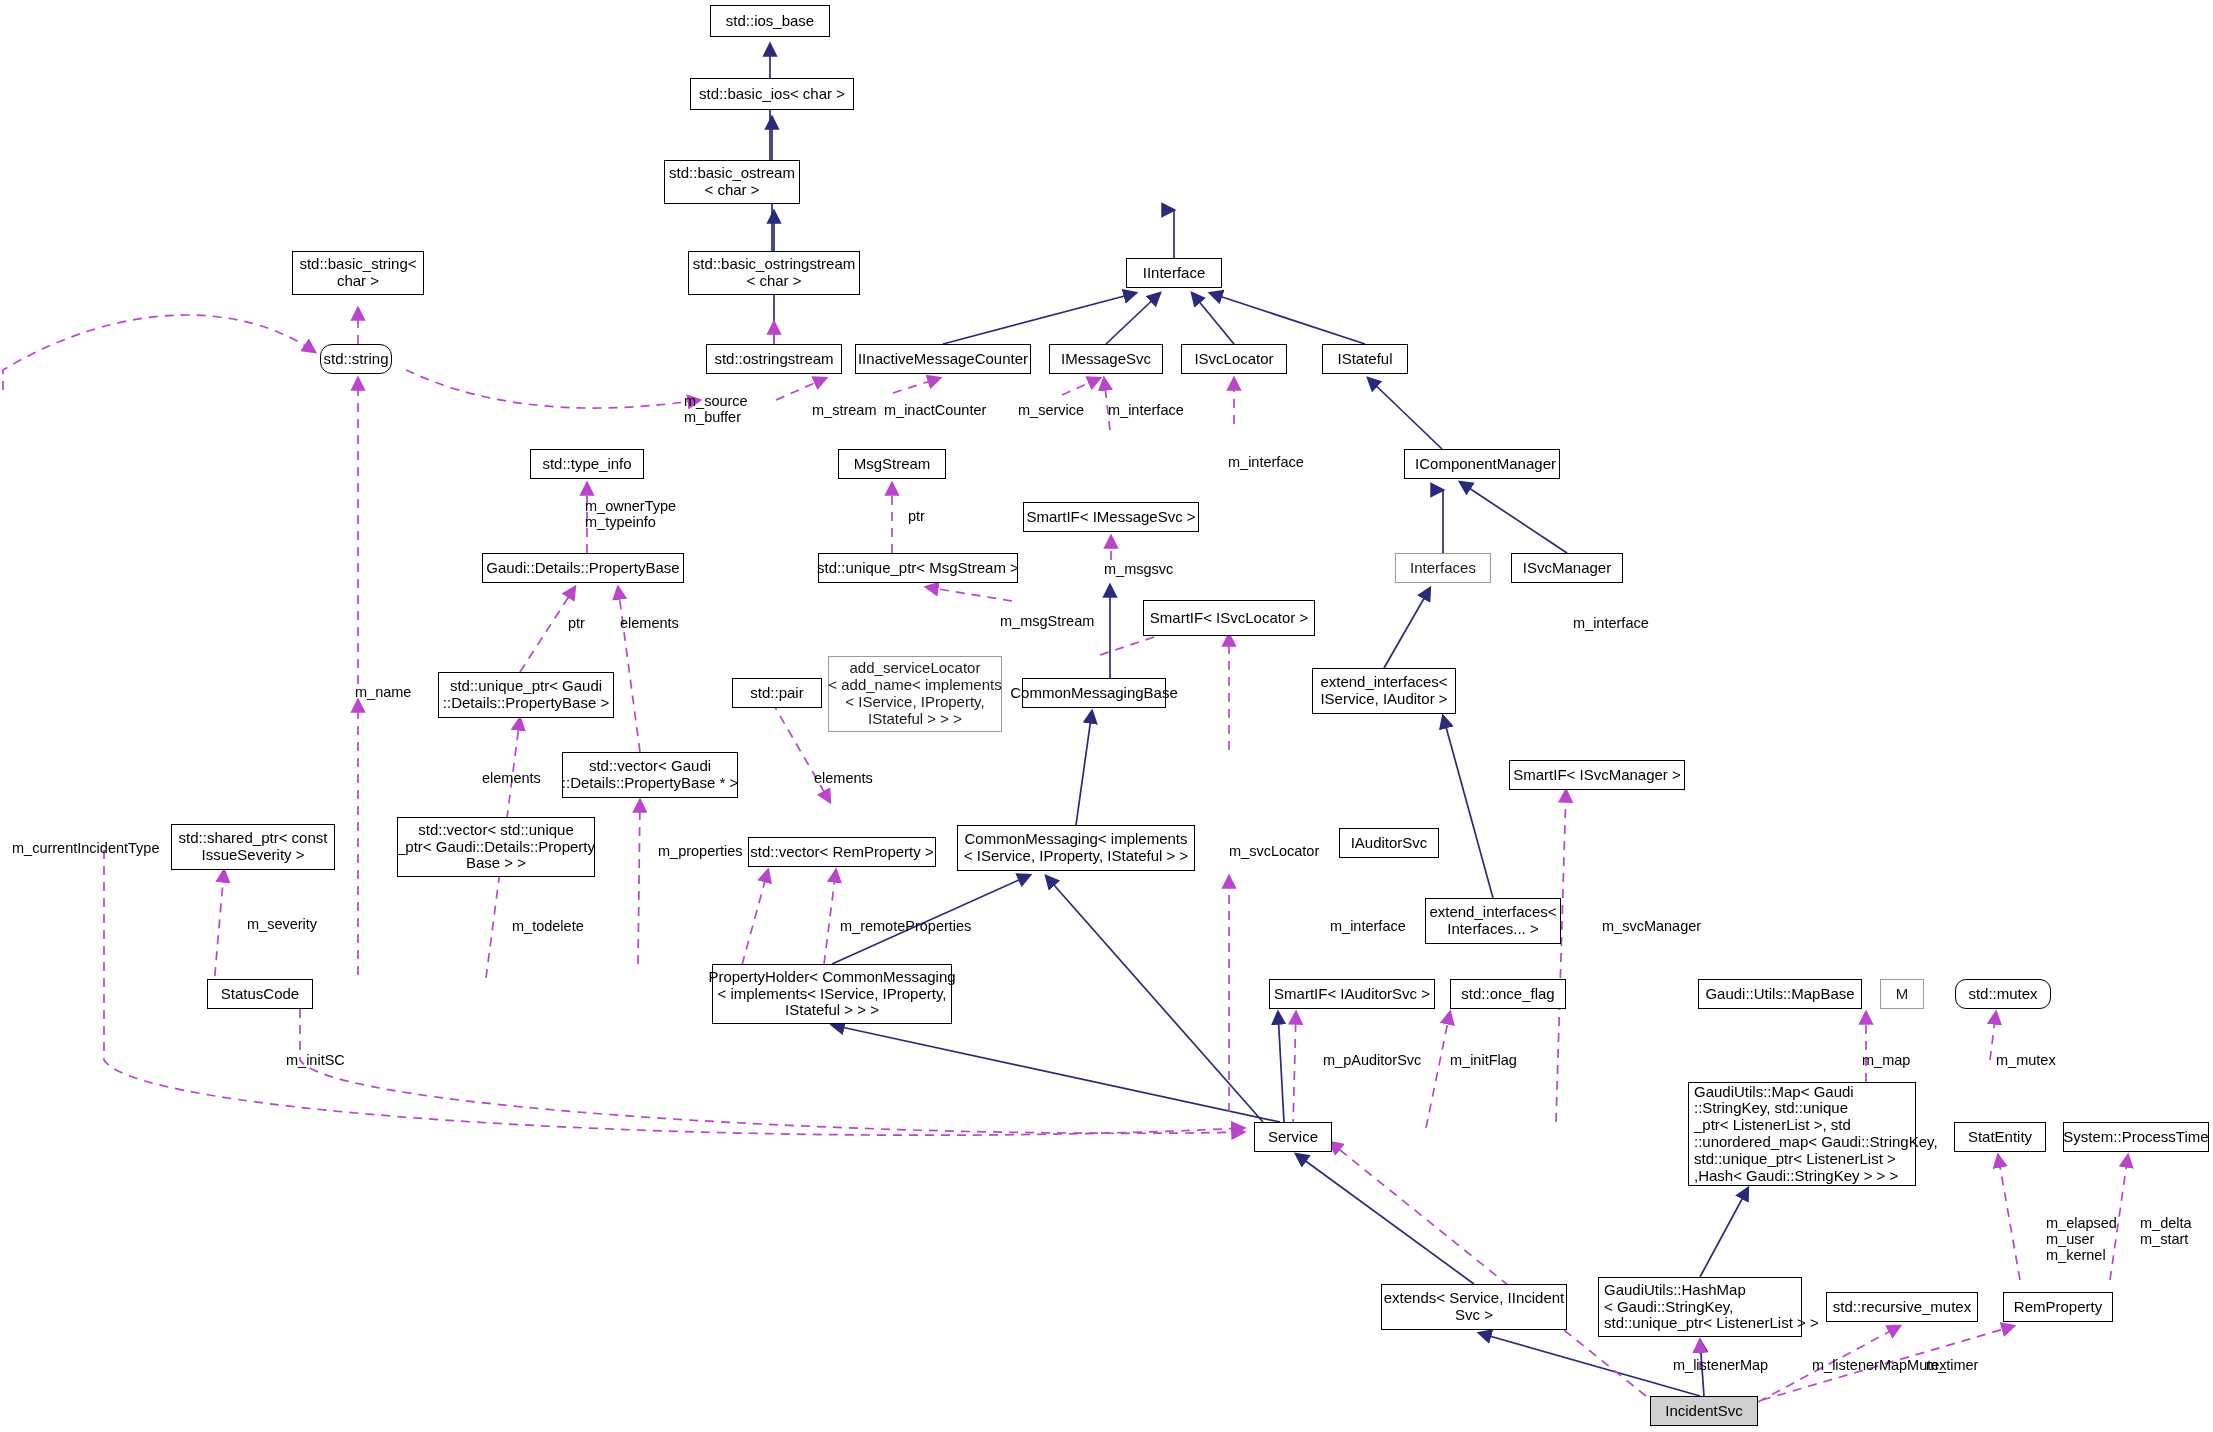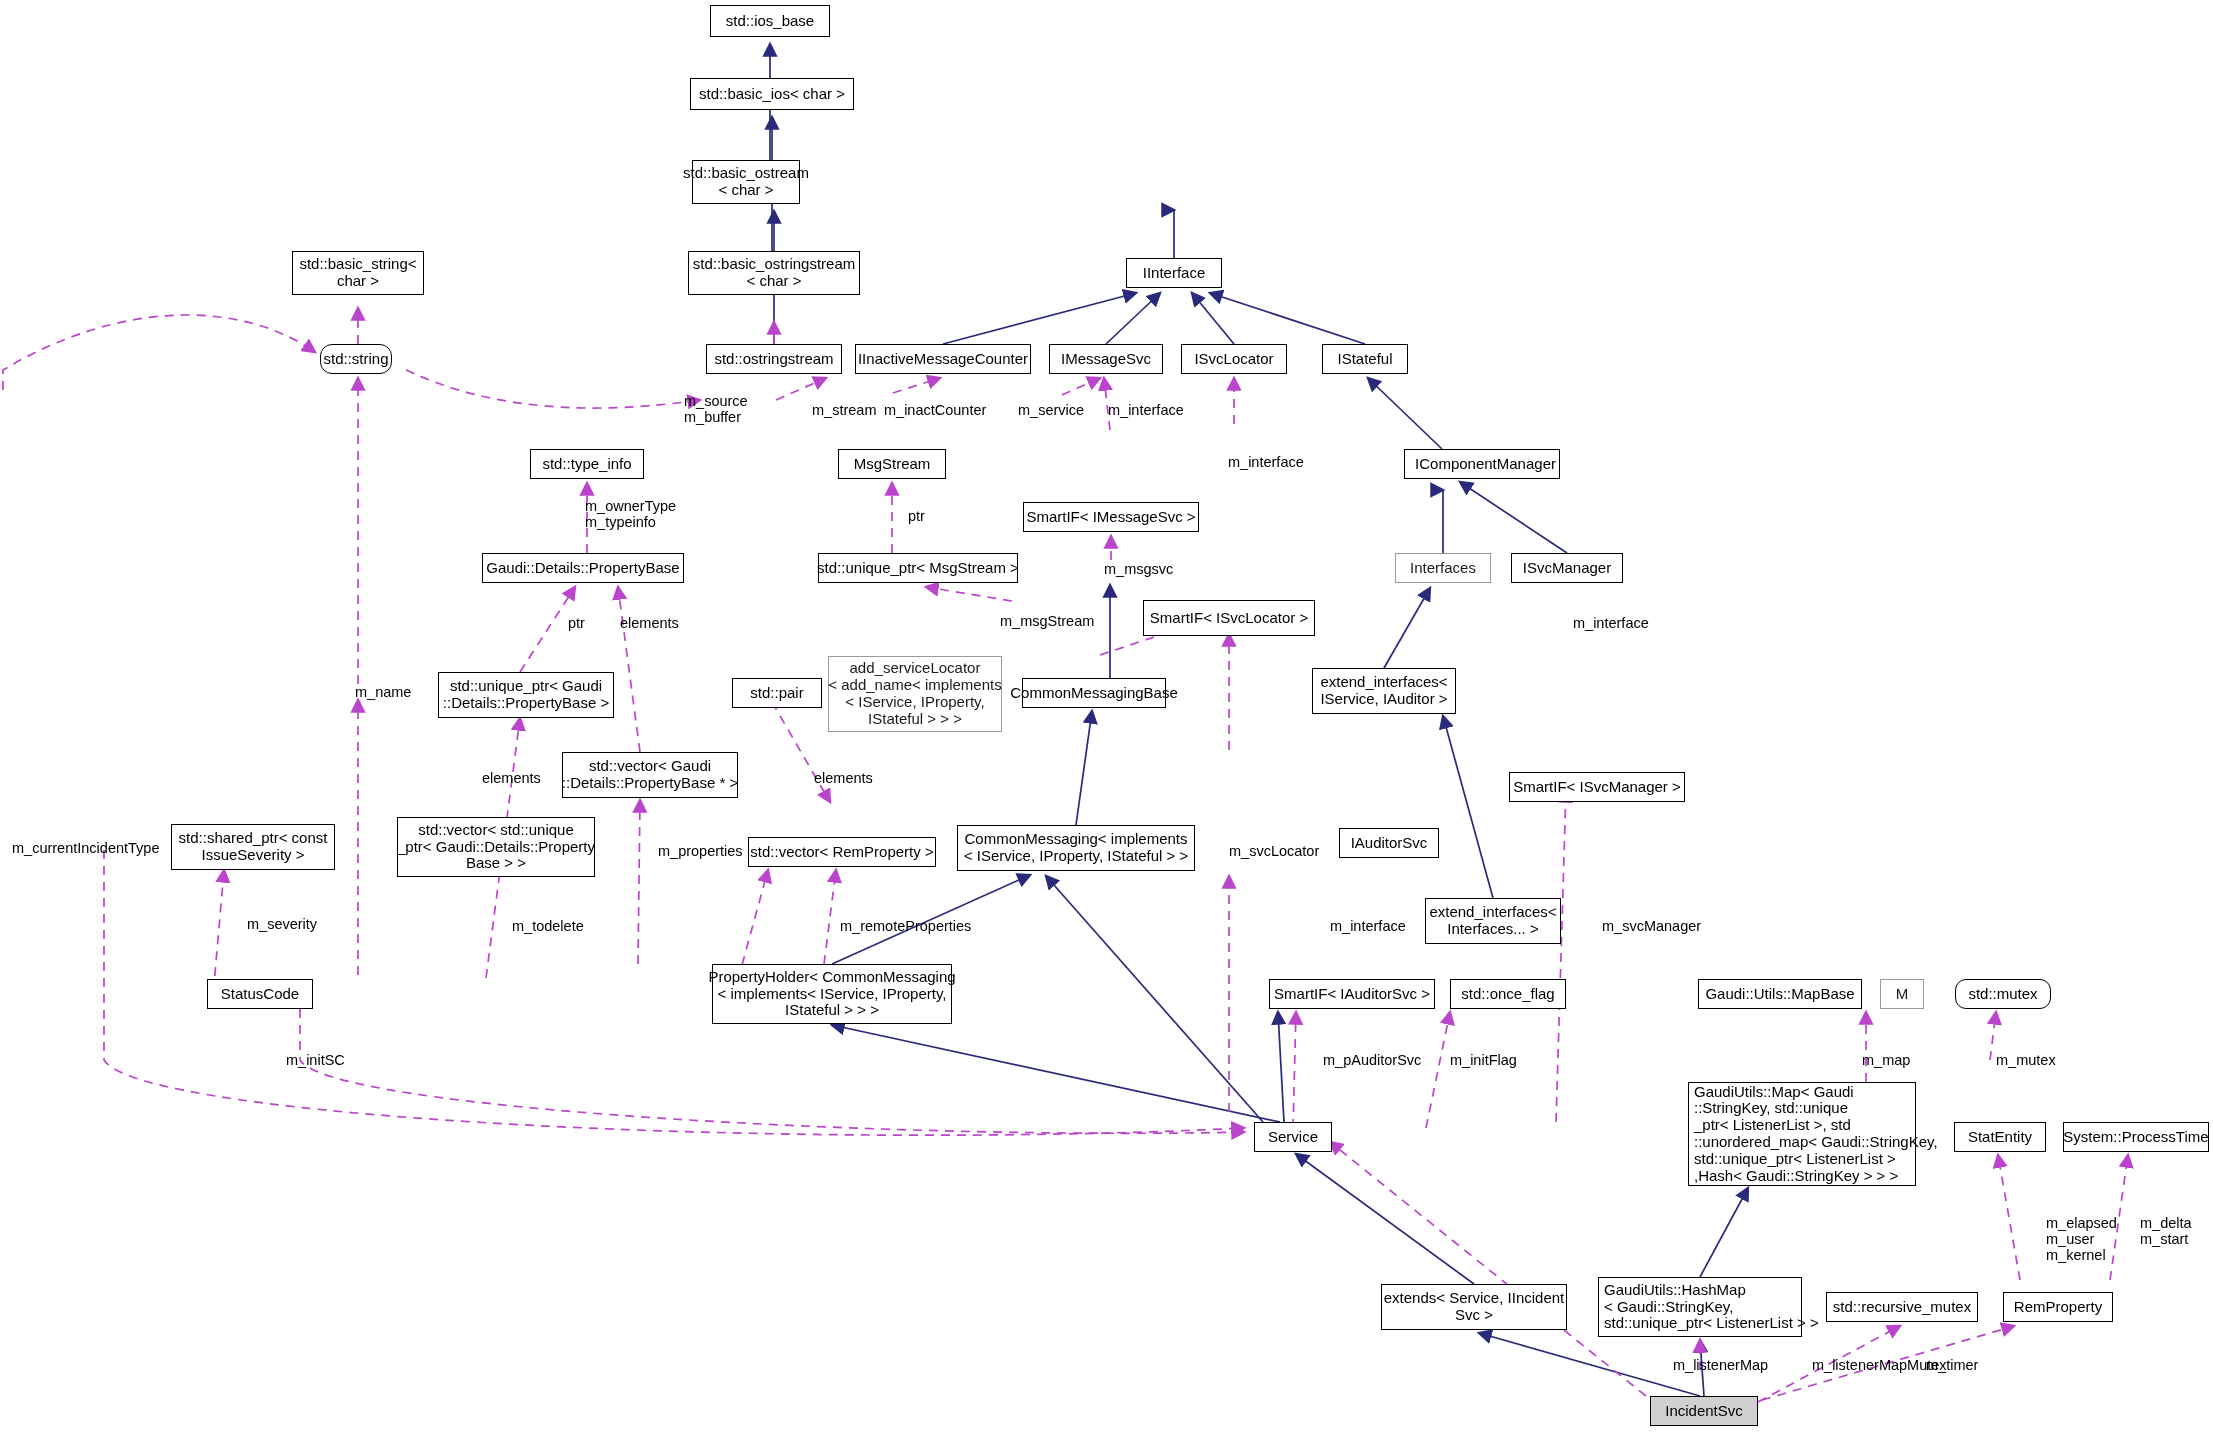--- a/index.html
+++ b/index.html
@@ -121,21 +121,21 @@
       <path d="M1758,1402 L1900,1326"></path>
       <path d="M1762,1400 L2014,1326"></path>
       <path d="M2020,1280 L1998,1155"></path>
       <path d="M2110,1280 L2128,1155"></path>
     </g>
   </svg>
 
   <div id="nodes-layer">
       <div class="node" style="left: 710px; top: 5px; width: 120px; height: 32px;">std::ios_base</div>
       <div class="node" style="left: 690px; top: 78px; width: 164px; height: 32px;">std::basic_ios&lt; char &gt;</div>
-      <div class="node" style="left: 692px; top: 160px; width: 108px; height: 44px;">std::basic_ostream
+      <div class="node" style="left: 664px; top: 160px; width: 136px; height: 44px;">std::basic_ostream
 &lt; char &gt;</div>
       <div class="node" style="left: 292px; top: 251px; width: 132px; height: 44px;">std::basic_string&lt;
 char &gt;</div>
       <div class="node" style="left: 688px; top: 251px; width: 172px; height: 44px;">std::basic_ostringstream
 &lt; char &gt;</div>
       <div class="node" style="left: 1126px; top: 258px; width: 96px; height: 30px;">IInterface</div>
       <div class="node" style="left: 320px; top: 344px; width: 72px; height: 30px; border-radius: 12px;">std::string</div>
       <div class="node" style="left: 706px; top: 344px; width: 136px; height: 30px; text-align: right;">std::ostringstream</div>
       <div class="node" style="left: 855px; top: 344px; width: 176px; height: 30px;">IInactiveMessageCounter</div>
       <div class="node" style="left: 1049px; top: 344px; width: 114px; height: 30px;">IMessageSvc</div>
@@ -155,21 +155,21 @@
       <div class="node" style="left: 732px; top: 678px; width: 90px; height: 30px;">std::pair</div>
       <div class="node grey" style="left: 828px; top: 656px; width: 174px; height: 76px;">add_serviceLocator
 &lt; add_name&lt; implements
 &lt; IService, IProperty,
 IStateful &gt; &gt; &gt;</div>
       <div class="node" style="left: 1022px; top: 678px; width: 144px; height: 30px;">CommonMessagingBase</div>
       <div class="node" style="left: 1312px; top: 668px; width: 144px; height: 46px;">extend_interfaces&lt;
 IService, IAuditor &gt;</div>
       <div class="node" style="left: 562px; top: 752px; width: 176px; height: 46px;">std::vector&lt; Gaudi
 ::Details::PropertyBase * &gt;</div>
-      <div class="node" style="left: 1509px; top: 760px; width: 176px; height: 30px; margin-top: 12px;">SmartIF&lt; ISvcManager &gt;</div>
+      <div class="node" style="left: 1509px; top: 760px; width: 176px; height: 30px;">SmartIF&lt; ISvcManager &gt;</div>
       <div class="node" style="left: 171px; top: 824px; width: 164px; height: 46px;">std::shared_ptr&lt; const
 IssueSeverity &gt;</div>
       <div class="node" style="left: 397px; top: 817px; width: 198px; height: 60px;">std::vector&lt; std::unique
 _ptr&lt; Gaudi::Details::Property
 Base &gt; &gt;</div>
       <div class="node" style="left: 748px; top: 837px; width: 188px; height: 30px;">std::vector&lt; RemProperty &gt;</div>
       <div class="node" style="left: 957px; top: 825px; width: 238px; height: 46px;">CommonMessaging&lt; implements
 &lt; IService, IProperty, IStateful &gt; &gt;</div>
       <div class="node" style="left: 1339px; top: 828px; width: 100px; height: 30px;">IAuditorSvc</div>
       <div class="node" style="left: 1425px; top: 898px; width: 136px; height: 46px;">extend_interfaces&lt;

